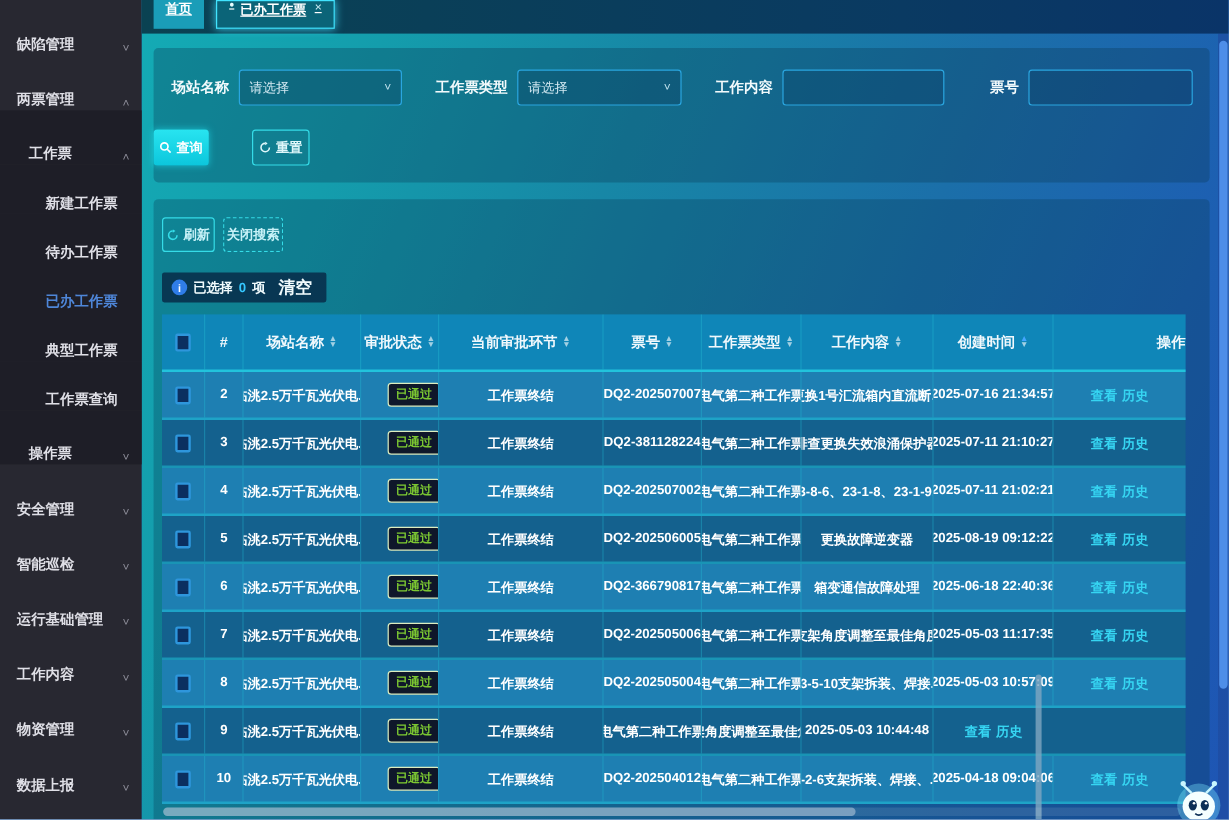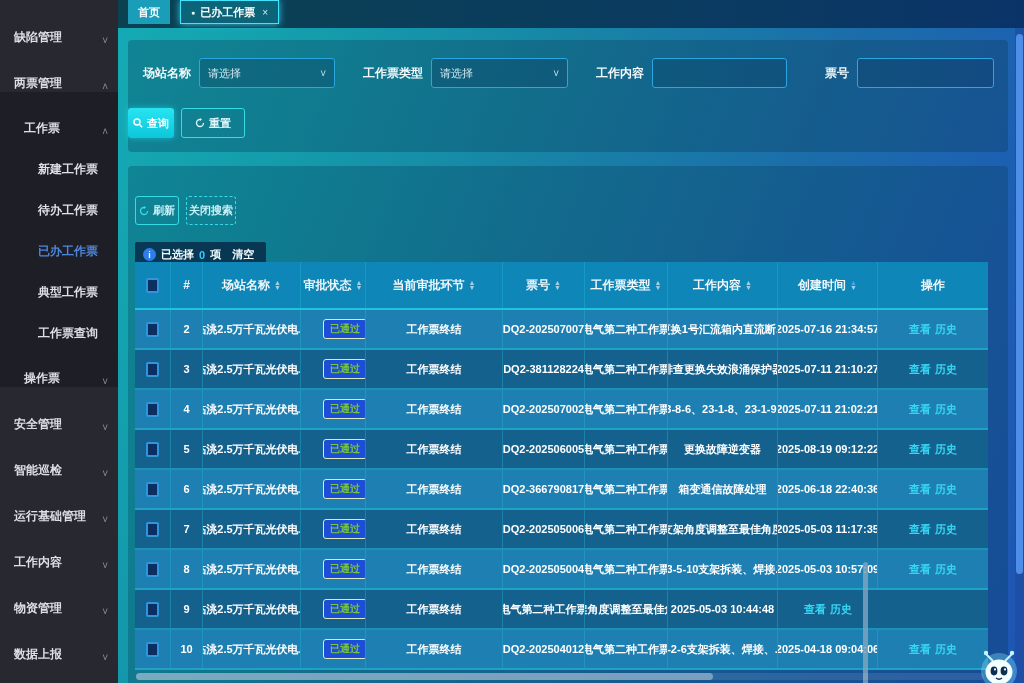--- a/index.html
+++ b/index.html
@@ -15,80 +15,80 @@
   .sb-item.lvl1 { padding-left:24px; height:45px; }
   .sb-item.lvl2 { padding-left:38px; height:41px; font-weight:600; }
   .sb-item.ingroup { background:#1e1e27; }
   .sb-item.active { color:#4e86d8; }
 
   
   .main { position:absolute; left:118px; top:0; right:0; bottom:0;
           background:linear-gradient(112deg,#14abb5 0%,#149dac 18%,#1787a6 38%,#1b6fa9 62%,#1d5fb2 82%,#1e55b4 100%); }
   .tabbar { position:absolute; left:0; top:0; right:0; height:28px; display:flex; align-items:flex-end;
             background:linear-gradient(90deg,#0a4252 0%,#0a3a62 70%,#0a3468 100%); z-index:6; }
-  .tab { display:flex; align-items:center; height:24px; margin:0 0 4px 10px; padding:0 10px; font-size:11px;
-         color:#fff; font-weight:700; background:#1a9db8; cursor:pointer; }
+  .tab { display:flex; align-items:flex-start; height:24px; margin:0 0 4px 10px; padding:0 10px; font-size:11px;
+         color:#fff; font-weight:700; background:#1a9db8; cursor:pointer;text-decoration:underline; }
   .tab.active { background:#0b6478; border:1px solid #41e4ff; box-shadow:0 0 7px rgba(64,224,255,.85); }
   .tab .dot { font-size:7px; margin-right:5px; color:#eaffff; }
   .tab .close { margin-left:7px; font-size:10px; color:#cfeef5; font-weight:400; }
 
   
   .search-panel { position:absolute; left:10px; right:16px; top:40px; height:112px;
                   background:rgba(8,56,84,.32); border-radius:4px; }
   .form-row { display:flex; align-items:center; padding:18px 0 0 15px; }
   .form-row label { color:#f2fafc; font-size:12px; font-weight:700; white-space:nowrap; }
   .select { display:flex; align-items:center; justify-content:space-between; width:136px; height:30px;
             margin-left:8px; padding:0 8px; background:rgba(6,40,75,.25); border:1px solid #2aa6e0;
             border-radius:3px; cursor:pointer; }
   .select .ph { color:#d3e9f2; font-size:11px; }
   .select .chev { color:#bfe2ee; font-size:10px; }
   .text-input { width:135px; height:30px; margin-left:8px; padding:0 8px; background:rgba(6,40,75,.22);
                 border:1px solid #2aa6e0; border-radius:3px; color:#eaf8fc; font-size:11px; outline:none; }
   .gap28 { width:28px; } .gap38 { width:38px; }
-  .btn-row { display:flex; align-items:center; margin-top:20px; }
+  .btn-row { display:flex; align-items:center; margin-top:20px;gap:29px; }
   .btn { display:inline-flex; align-items:center; justify-content:center; height:30px; border-radius:3px;
          font-size:11px; font-weight:700; cursor:pointer; border:none; }
   .btn svg { margin-right:4px; }
   .btn-query { width:46px; color:#fff; background:linear-gradient(180deg,#28e4f0,#0cc6dc);
                box-shadow:0 0 6px rgba(30,220,235,.6); }
-  .btn-reset { width:64px; margin-left:7px; color:#dff7fa; background:transparent; border:1px solid #35dce8; }
+  .btn-reset { width:48px; margin-left:7px; color:#dff7fa; background:transparent; border:1px solid #35dce8; }
 
   
   .table-panel { position:absolute; left:10px; right:16px; top:166px; bottom:0;
                  background:rgba(8,56,84,.30); border-radius:4px 4px 0 0; }
-  .toolbar { display:flex; align-items:flex-start; padding:15px 0 0 7px;margin-top:15px; }
+  .toolbar { display:flex; align-items:flex-start; padding:15px 0 0 7px; }
   .btn-refresh { width:44px; height:29px; color:#c8f2f8; background:transparent; border:1px solid #35dce8; }
   .btn-close-search { width:50px; height:29px; margin-left:7px; color:#c8f2f8; background:transparent;
                       border:1px dashed #35dce8; }
   .selection-bar { display:inline-flex; align-items:center; gap:5px; margin:17px 0 0 7px; height:25px;
                    padding:0 12px 0 8px; background:rgba(8,45,74,.88); border-radius:2px; }
   .selection-bar .txt { color:#f0fafc; font-size:11px; font-weight:700; }
   .selection-bar .cnt { color:#35c8ff; font-size:11px; font-weight:700; }
-  .selection-bar .clear { color:#f0fafc; font-size:11px; font-weight:700; margin-left:6px; cursor:pointer; }
+  .selection-bar .clear { color:#f0fafc; font-size:14px; font-weight:700; margin-left:6px; cursor:pointer; }
   .info-ic { display:inline-flex; align-items:center; justify-content:center; width:13px; height:13px;
              border-radius:50%; background:#2f7de8; color:#fff; font-size:9px; font-weight:700; font-style:normal; }
 
   .table { position:absolute; left:7px; top:96px; width:853px; }
   .grid { display:grid; grid-template-columns:36px 32px 98px 65px 137px 82px 83px 110px 100px 1fr; }
   .thead { background:#0f86b8; border-bottom:2px solid rgba(42,215,232,.75); }
   .th { display:flex; align-items:center; justify-content:center; height:46px; color:#f0f8fc;
         font-size:12px; font-weight:700; border-right:1px solid rgba(35,185,210,.40); white-space:nowrap; }
-  .th:last-child { border-right:none; }
+  .th:last-child { border-right:none;justify-content:flex-end; }
   .sort { display:inline-flex; flex-direction:column; margin-left:4px; }
   .sort i { font-style:normal; font-size:7px; line-height:5px; color:rgba(255,255,255,.62); }
   .sort i.on { color:#43a6ff; }
   .tr { border-bottom:2px solid rgba(30,200,220,.5); }
   .tr:nth-child(odd) { background:#1e7fb2; }
   .tr:nth-child(even) { background:#14618e; }
   .td { display:flex; align-items:center; justify-content:center; height:38px; padding:0 4px; color:#fff;
         font-size:11px; font-weight:700; border-right:1px solid rgba(35,185,210,.38);
         white-space:nowrap; overflow:hidden; }
   .td:last-child { border-right:none; }
   .checkbox { width:13px; height:15px; border-radius:2px; background:#0b2f60; border:2px solid #2e96dc; cursor:pointer; }
-  .badge { padding:2px 6px; background:#1d4ed8; border:1px solid #dcedc0; border-radius:3px;
+  .badge { padding:2px 6px; background:#0f172a; border:1px solid #dcedc0; border-radius:3px;
            color:#7cc832; font-size:10px; font-weight:700;margin-left:24px; }
   .lnk { color:#36d5f2; cursor:pointer; font-size:11px; font-weight:700; }
   .lnk + .lnk { margin-left:4px; }
 
   
   .inner-vscroll { position:absolute; right:140px; top:396px; width:5px; height:160px;
                    background:#7fa6c0; border-radius:3px; opacity:.8; }
   .hscroll { position:absolute; left:8px; right:24px; bottom:3px; height:7px;
              background:rgba(255,255,255,.10); border-radius:4px; }
   .hscroll .thumb { width:68%; height:7px; background:rgba(175,195,215,.60); border-radius:4px; }

